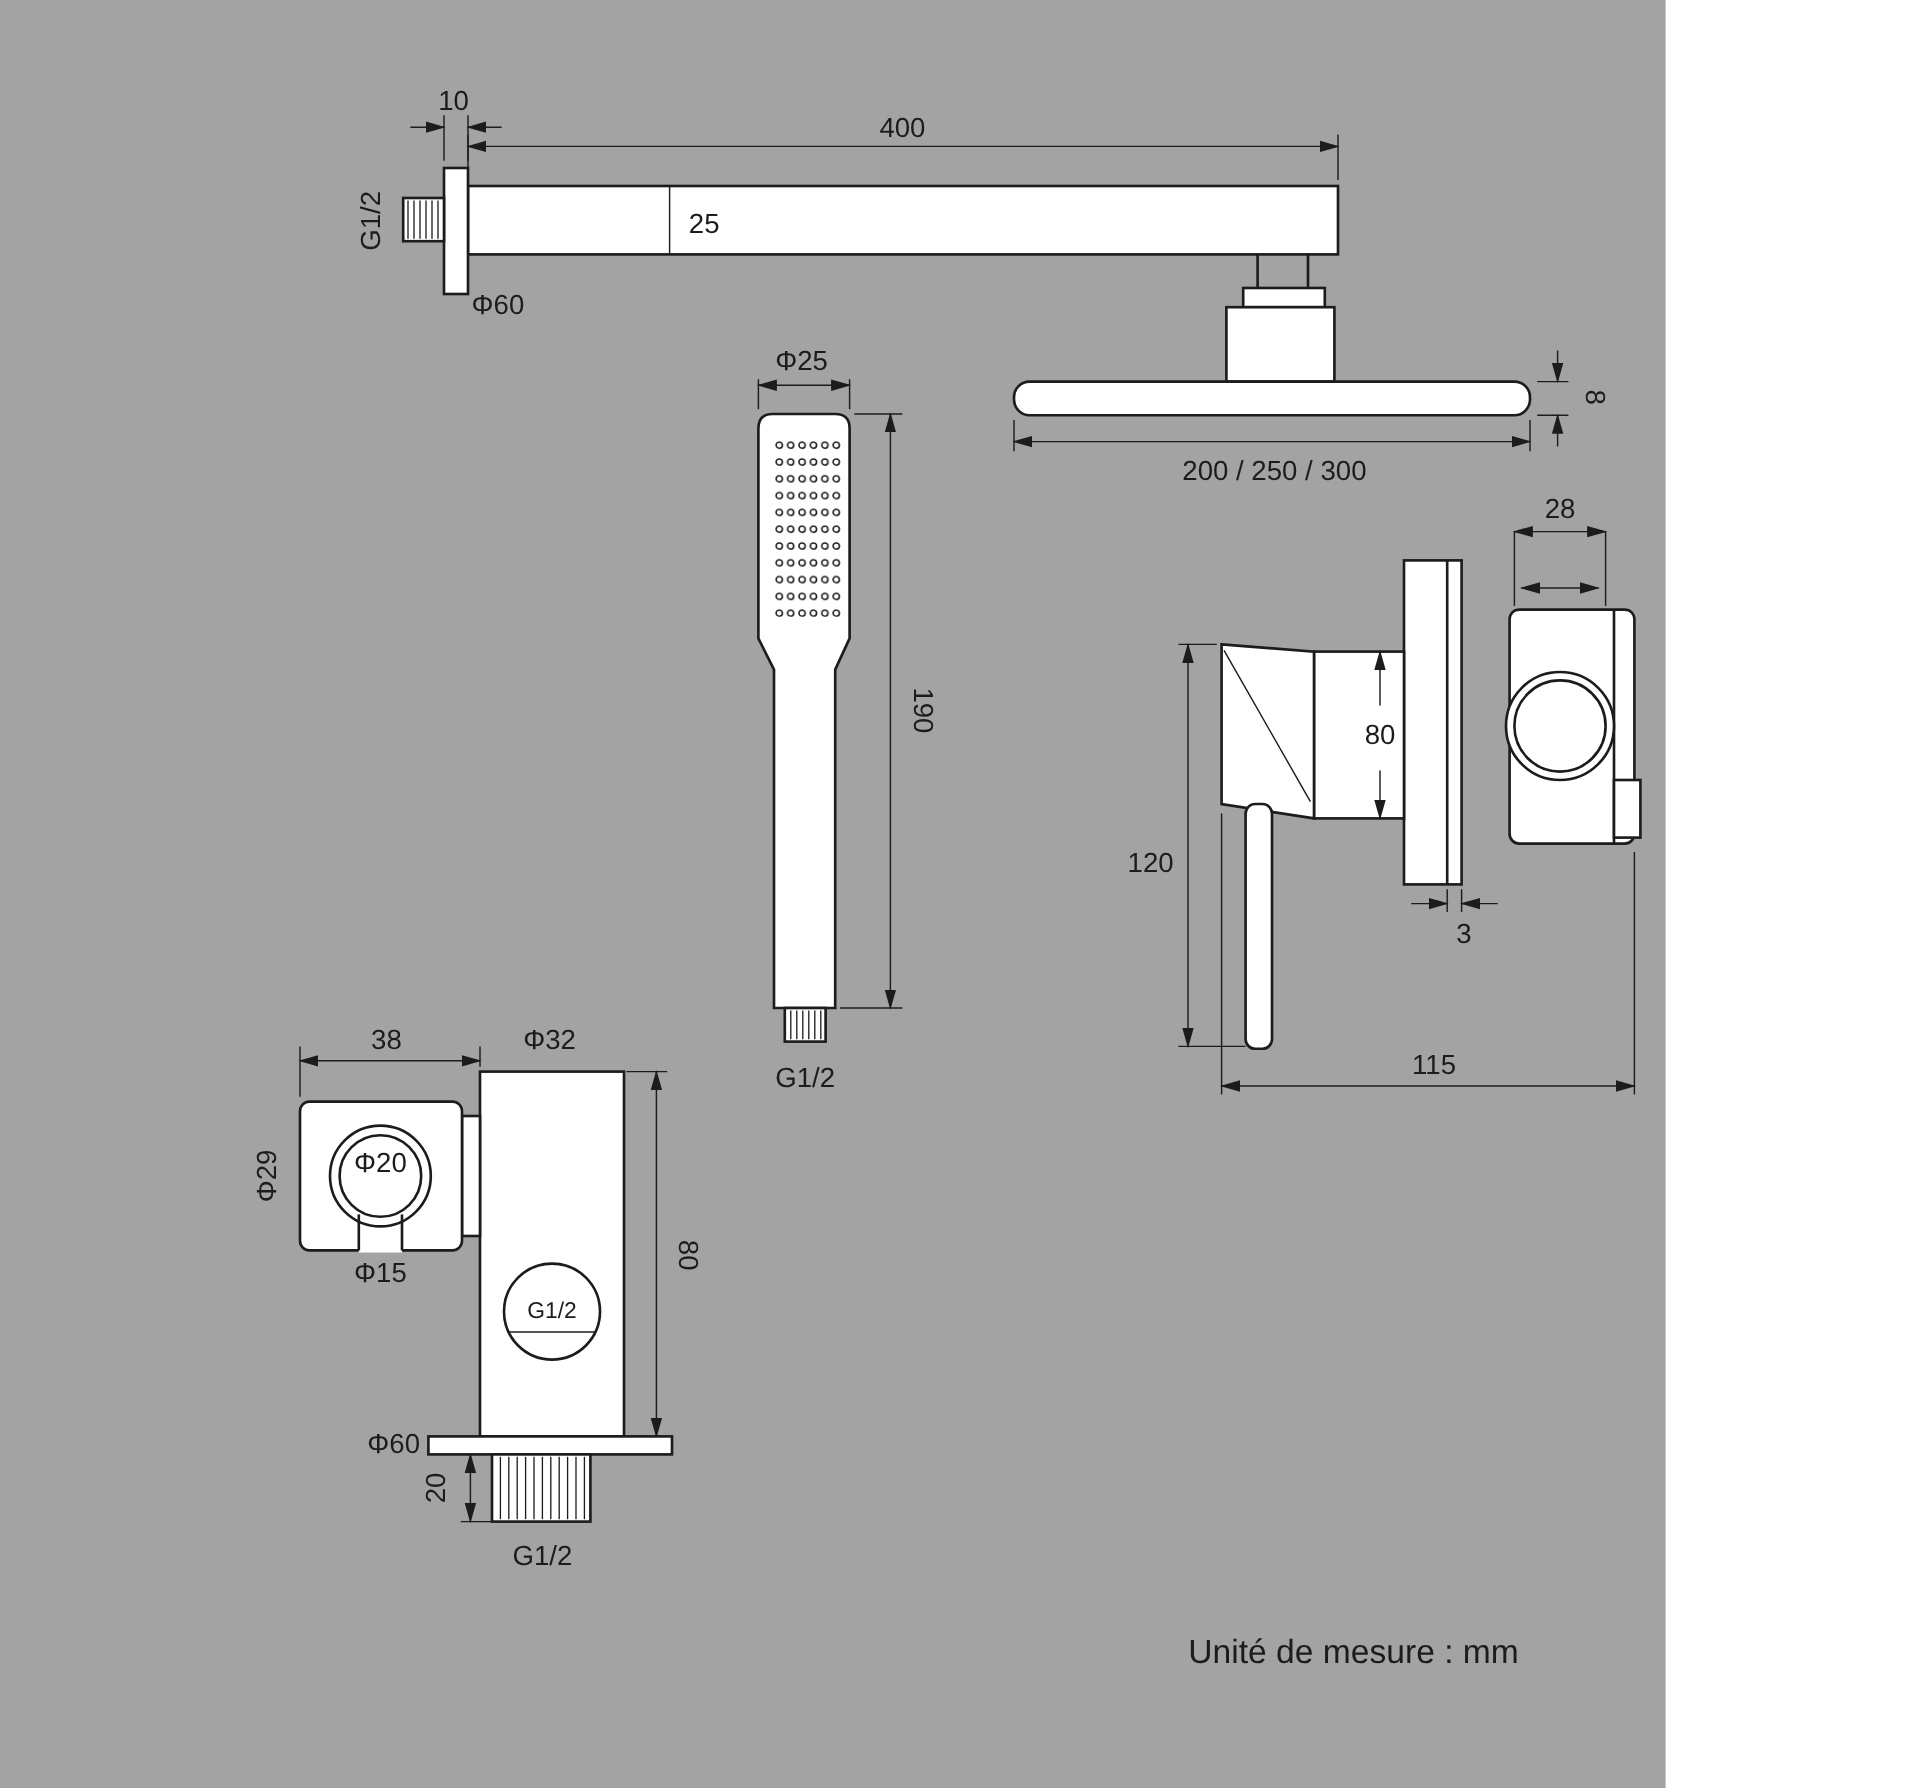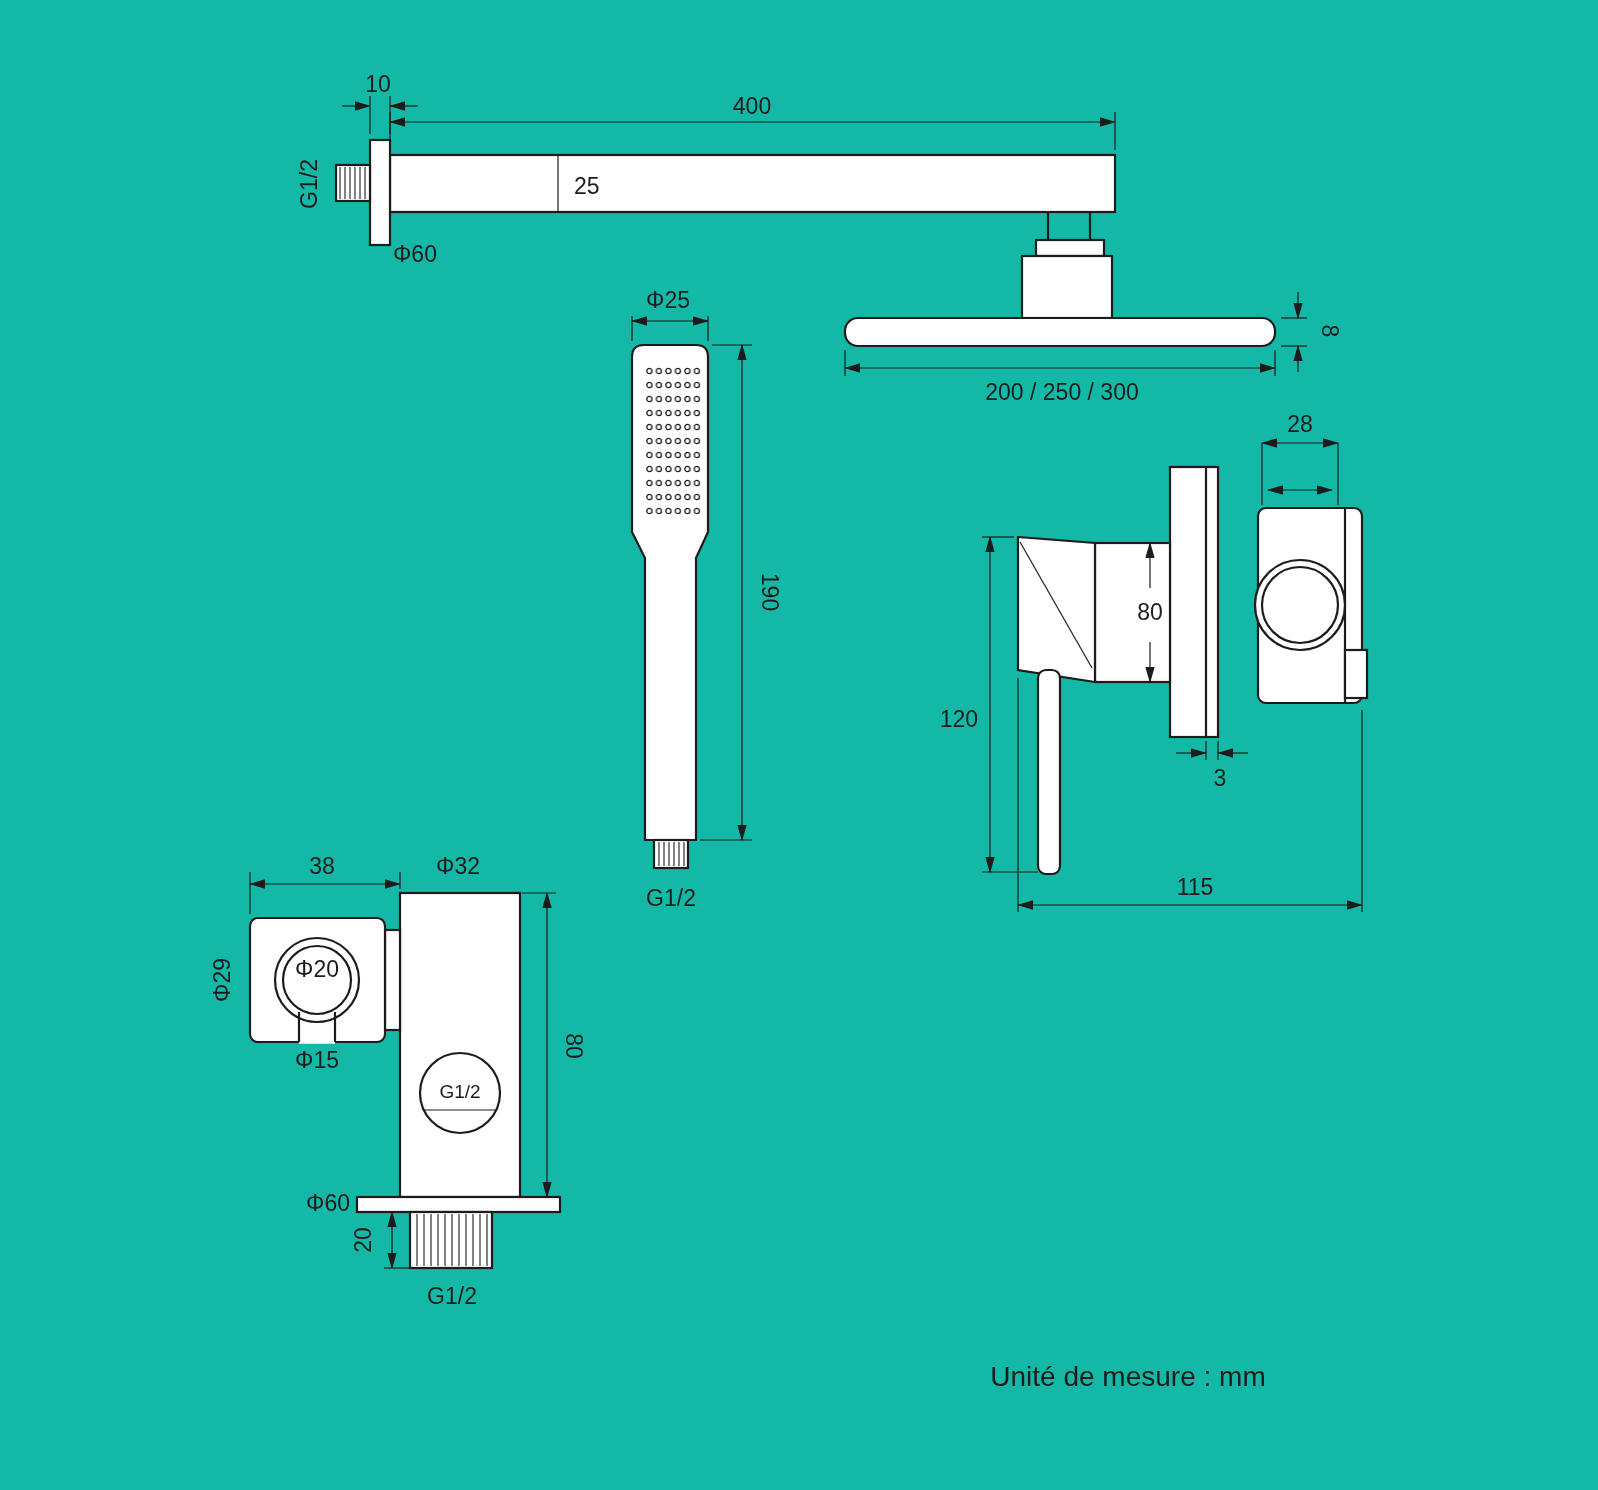--- a/index.html
+++ b/index.html
@@ -1,16 +1,16 @@
 <!DOCTYPE html>
 <html><head>
 <meta charset="utf-8">
 <style>
   html,body{margin:0;padding:0;background:#ffffff;}
-  .canvas{position:relative;width:1598px;height:1490px;background:#14b8a6;overflow:hidden;}
+  .canvas{position:relative;width:1388px;height:1490px;background:#a3a3a3;overflow:hidden;}
   svg{display:block;}
   text{font-family:"Liberation Sans","DejaVu Sans",sans-serif;font-size:23px;fill:#1c1c1c;}
   .note{font-size:28px;}
   .o{fill:#ffffff;stroke:#1c1c1c;stroke-width:2.2;}
   .ln{stroke:#1c1c1c;stroke-width:2.2;fill:none;}
   .thin{stroke:#1c1c1c;stroke-width:1.2;fill:none;}
   .dim{stroke:#1c1c1c;stroke-width:1.2;fill:none;}
   .hatch{stroke:#1c1c1c;stroke-width:1.1;}
   .cover{stroke:#ffffff;stroke-width:3.4;}
   .halo{paint-order:stroke;stroke:#ffffff;stroke-width:7px;}

